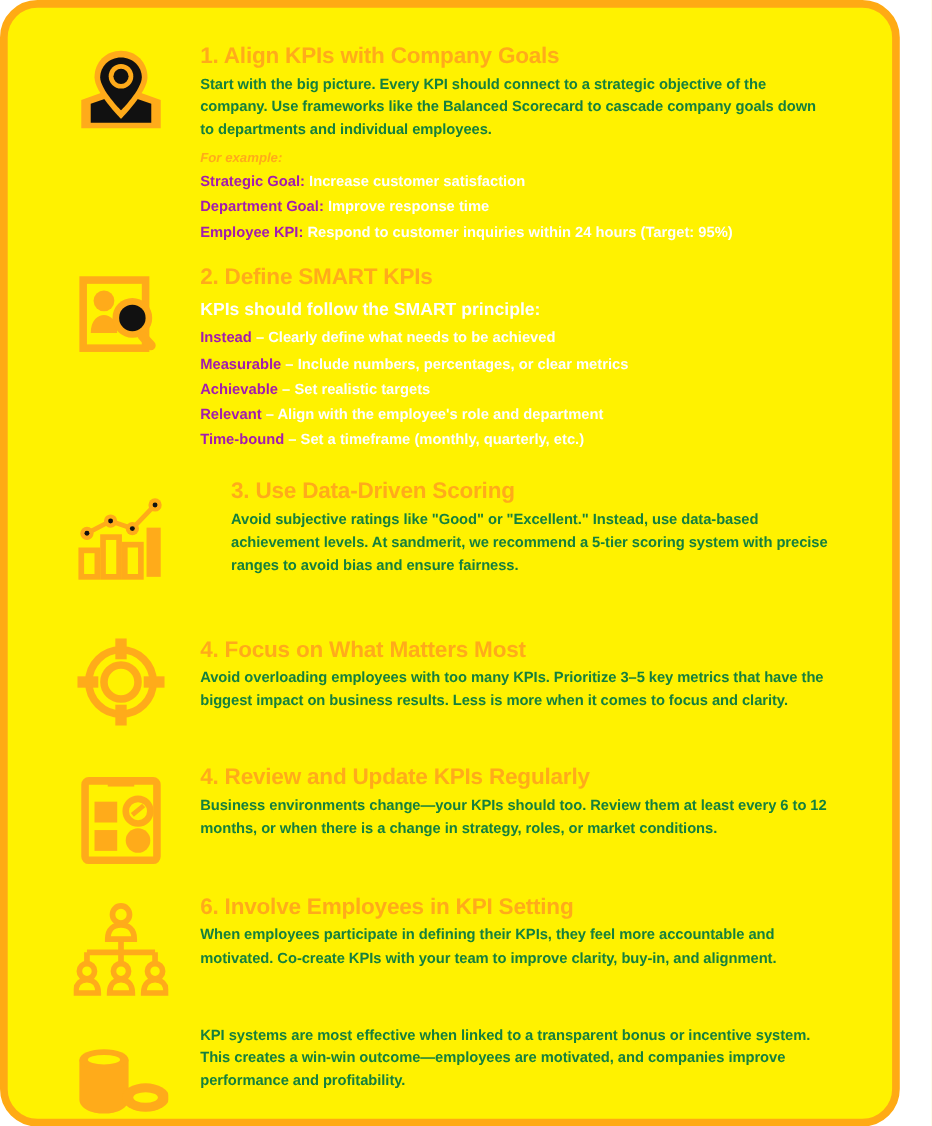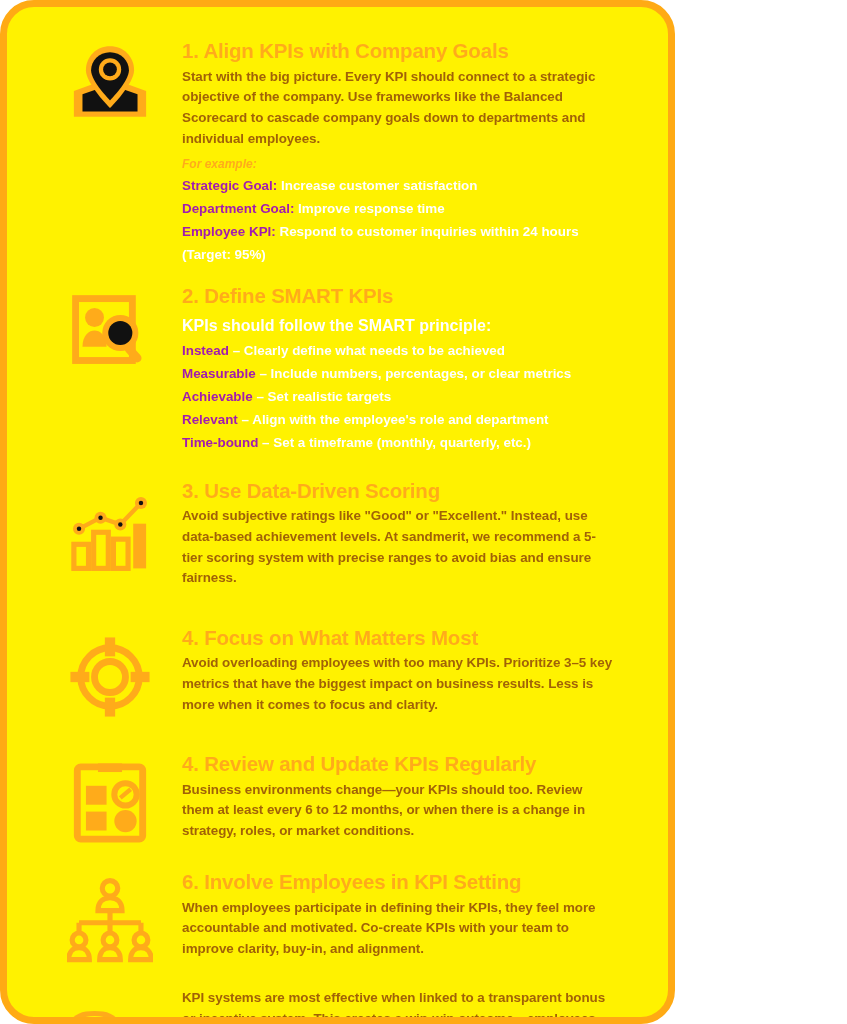--- a/index.html
+++ b/index.html
@@ -8,21 +8,21 @@
     background: #ffffff;
   }
   body {
     width: 847px;
     height: 1024px;
     font-family: "Liberation Sans", sans-serif;
     overflow: hidden;
   }
   .poster {
     position: relative;
-    width: 675px;
+    width: 818px;
     height: 1024px;
     box-sizing: border-box;
     background: #fff200;
     border: 7px solid #ffaa14;
     border-radius: 34px;
     overflow: hidden;
   }
   .sections {
     position: absolute;
     left: 0;
@@ -59,21 +59,21 @@
     line-height: 1.15;
     font-weight: bold;
     color: #ffab1a;
     letter-spacing: -0.2px;
     font-family: "Liberation Sans", sans-serif;
   }
   p.sec-body {
     margin: 0 0 1px 0;
     font-size: 13.4px;
     line-height: 1.55;
-    color: #a16207;
+    color: #15803d;
     font-weight: bold;
     letter-spacing: -0.05px;
   }
   .lead-italic {
     font-style: italic;
     color: #ffab1a;
     font-weight: bold;
     font-size: 12px;
     line-height: 1.7;
     margin: 4px 0 0 0;
@@ -92,21 +92,21 @@
   .smart-intro {
     margin: 0 0 0 0;
     font-size: 16px;
     line-height: 1.72;
     color: #ffffff;
     font-weight: bold;
   }
   
   .s1 { margin-bottom: 16px; }
   .s2 { margin-bottom: 22px; }
-  .s3 { margin-bottom: 30px; }
+  .s3 { margin-bottom: 30px; gap: 28px; }
   .s4 { margin-bottom: 30px; align-items: center; }
   .s5 { margin-bottom: 22px; }
   .s6 { margin-bottom: 22px; }
   .s7 { margin-bottom: 0; }
   .s1 .icon-col { padding-top: 4px; }
   .s3 .icon-col, .s4 .icon-col { padding-top: 14px; }
   .s5 .icon-col, .s6 .icon-col { padding-top: 10px; }
   .s7 .icon-col { padding-top: 12px; }
 </style>
 </head>

